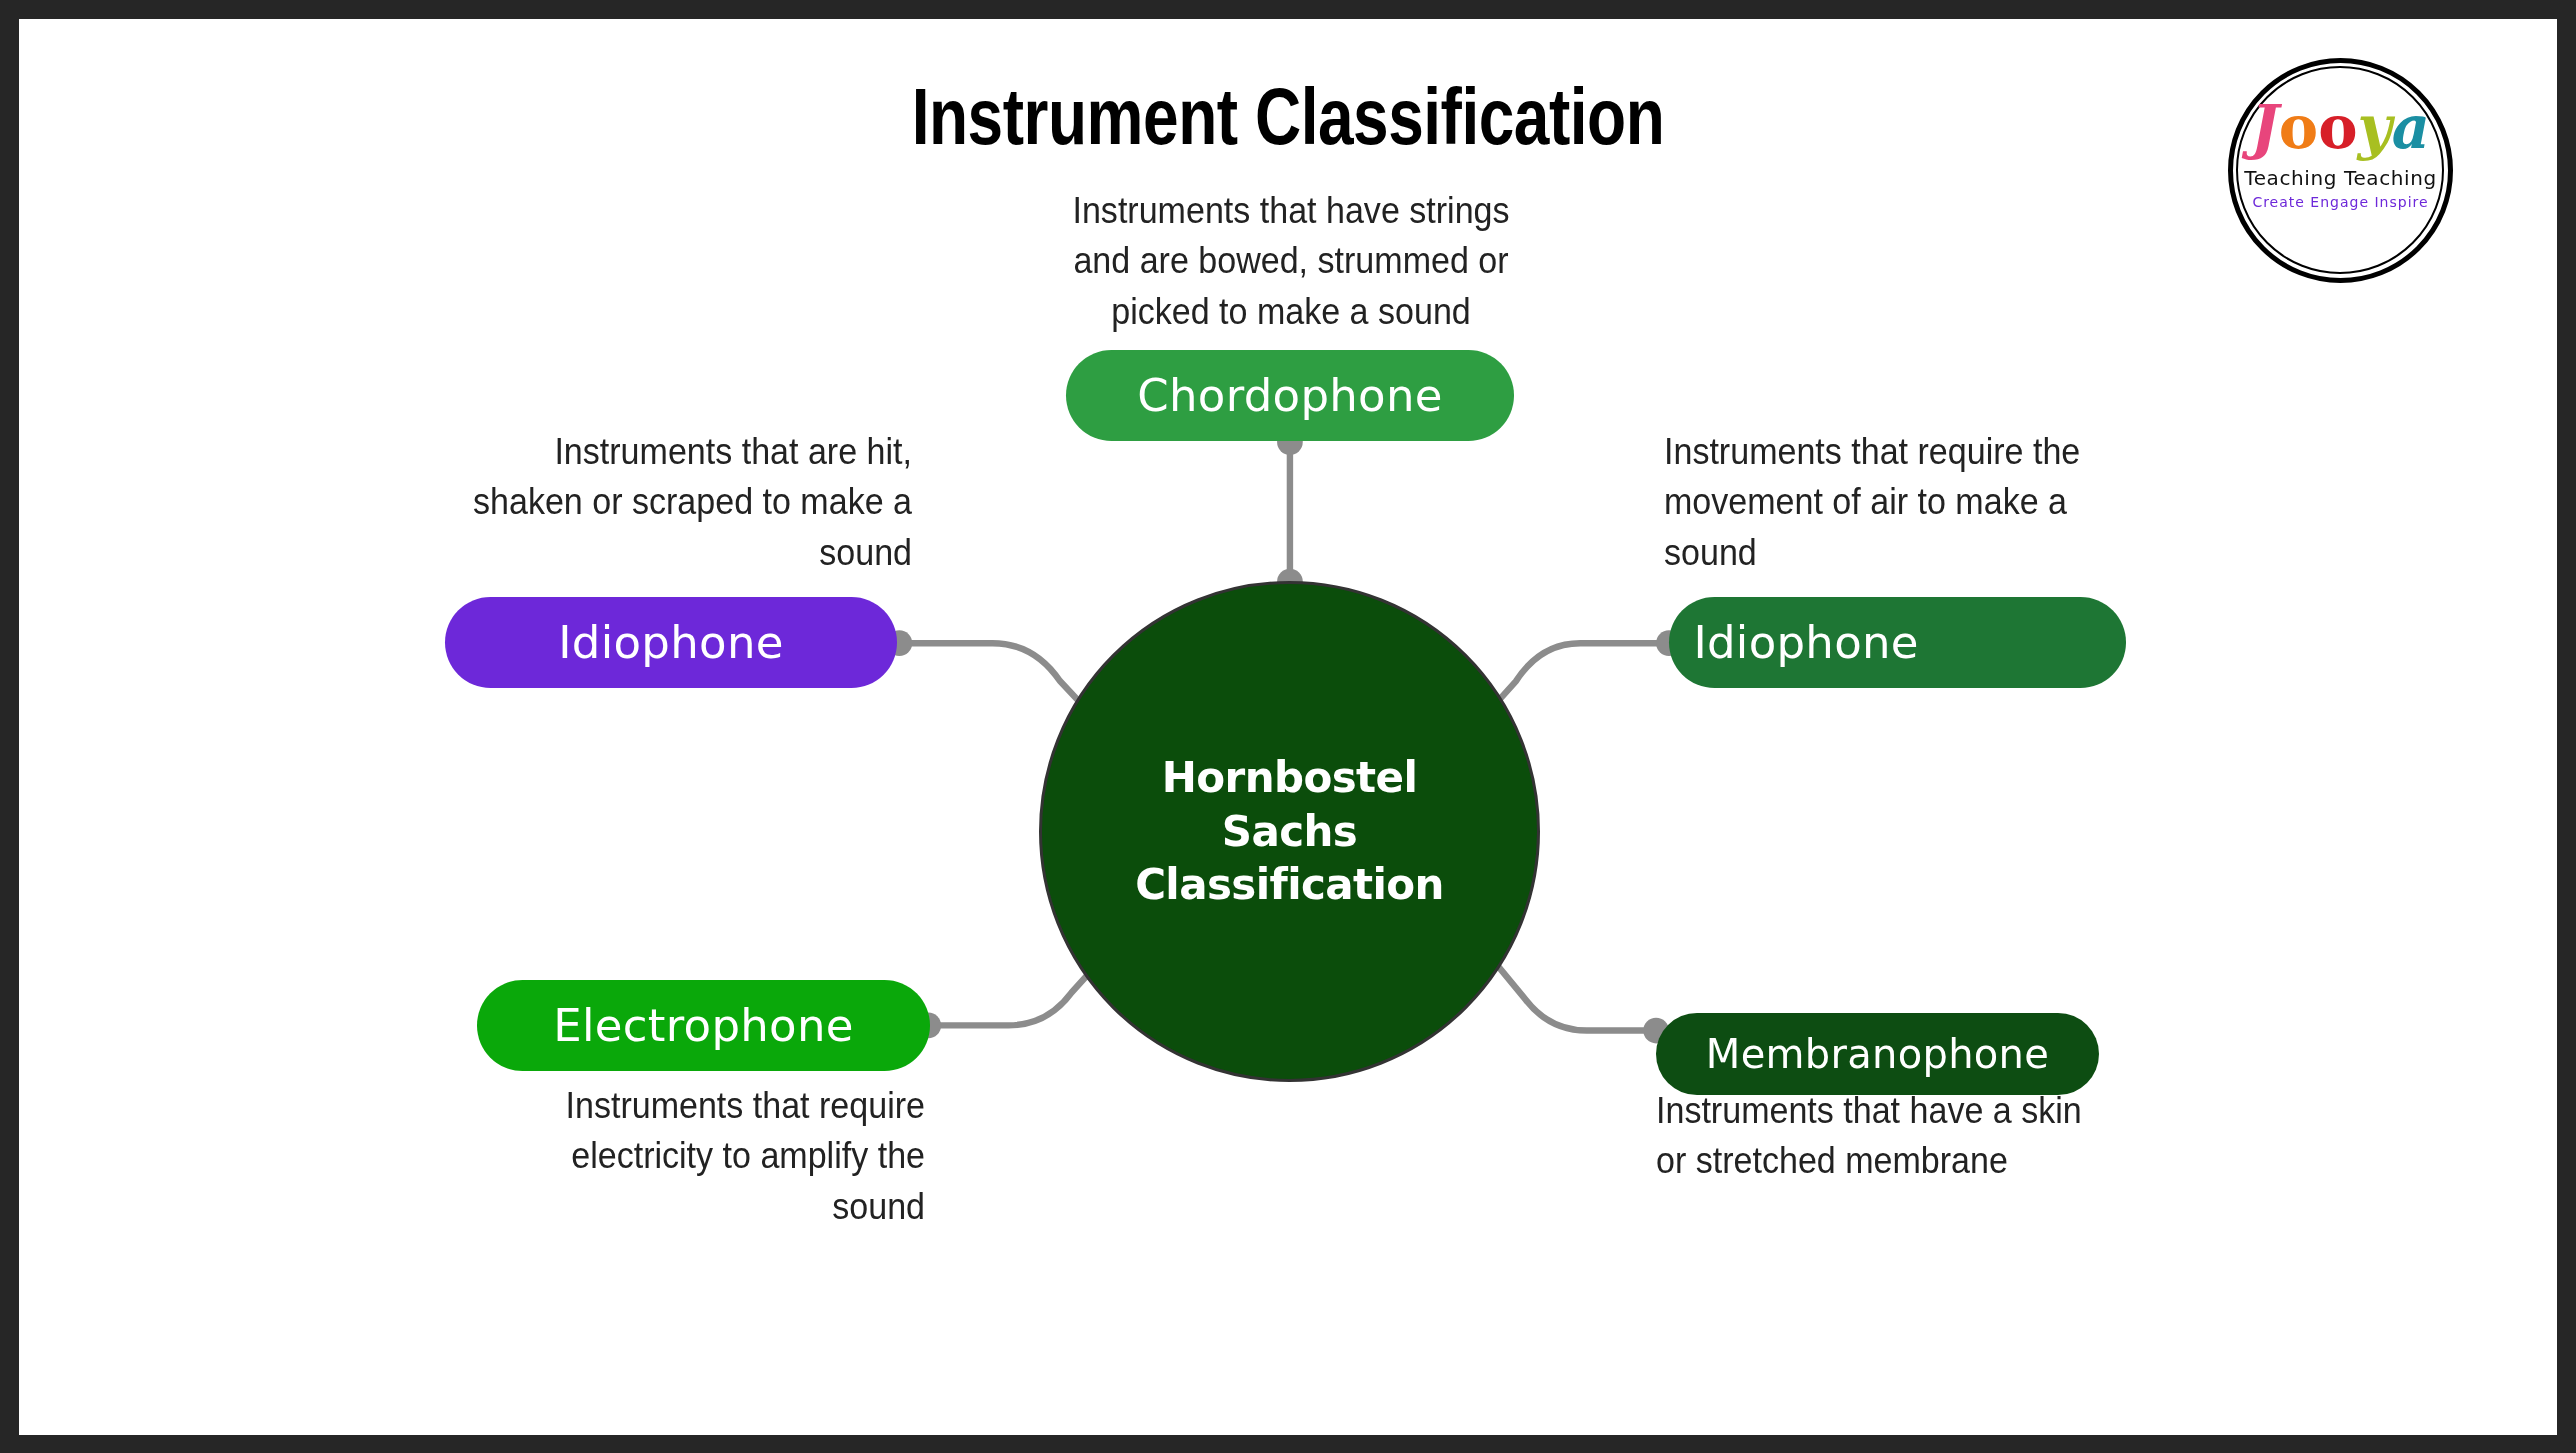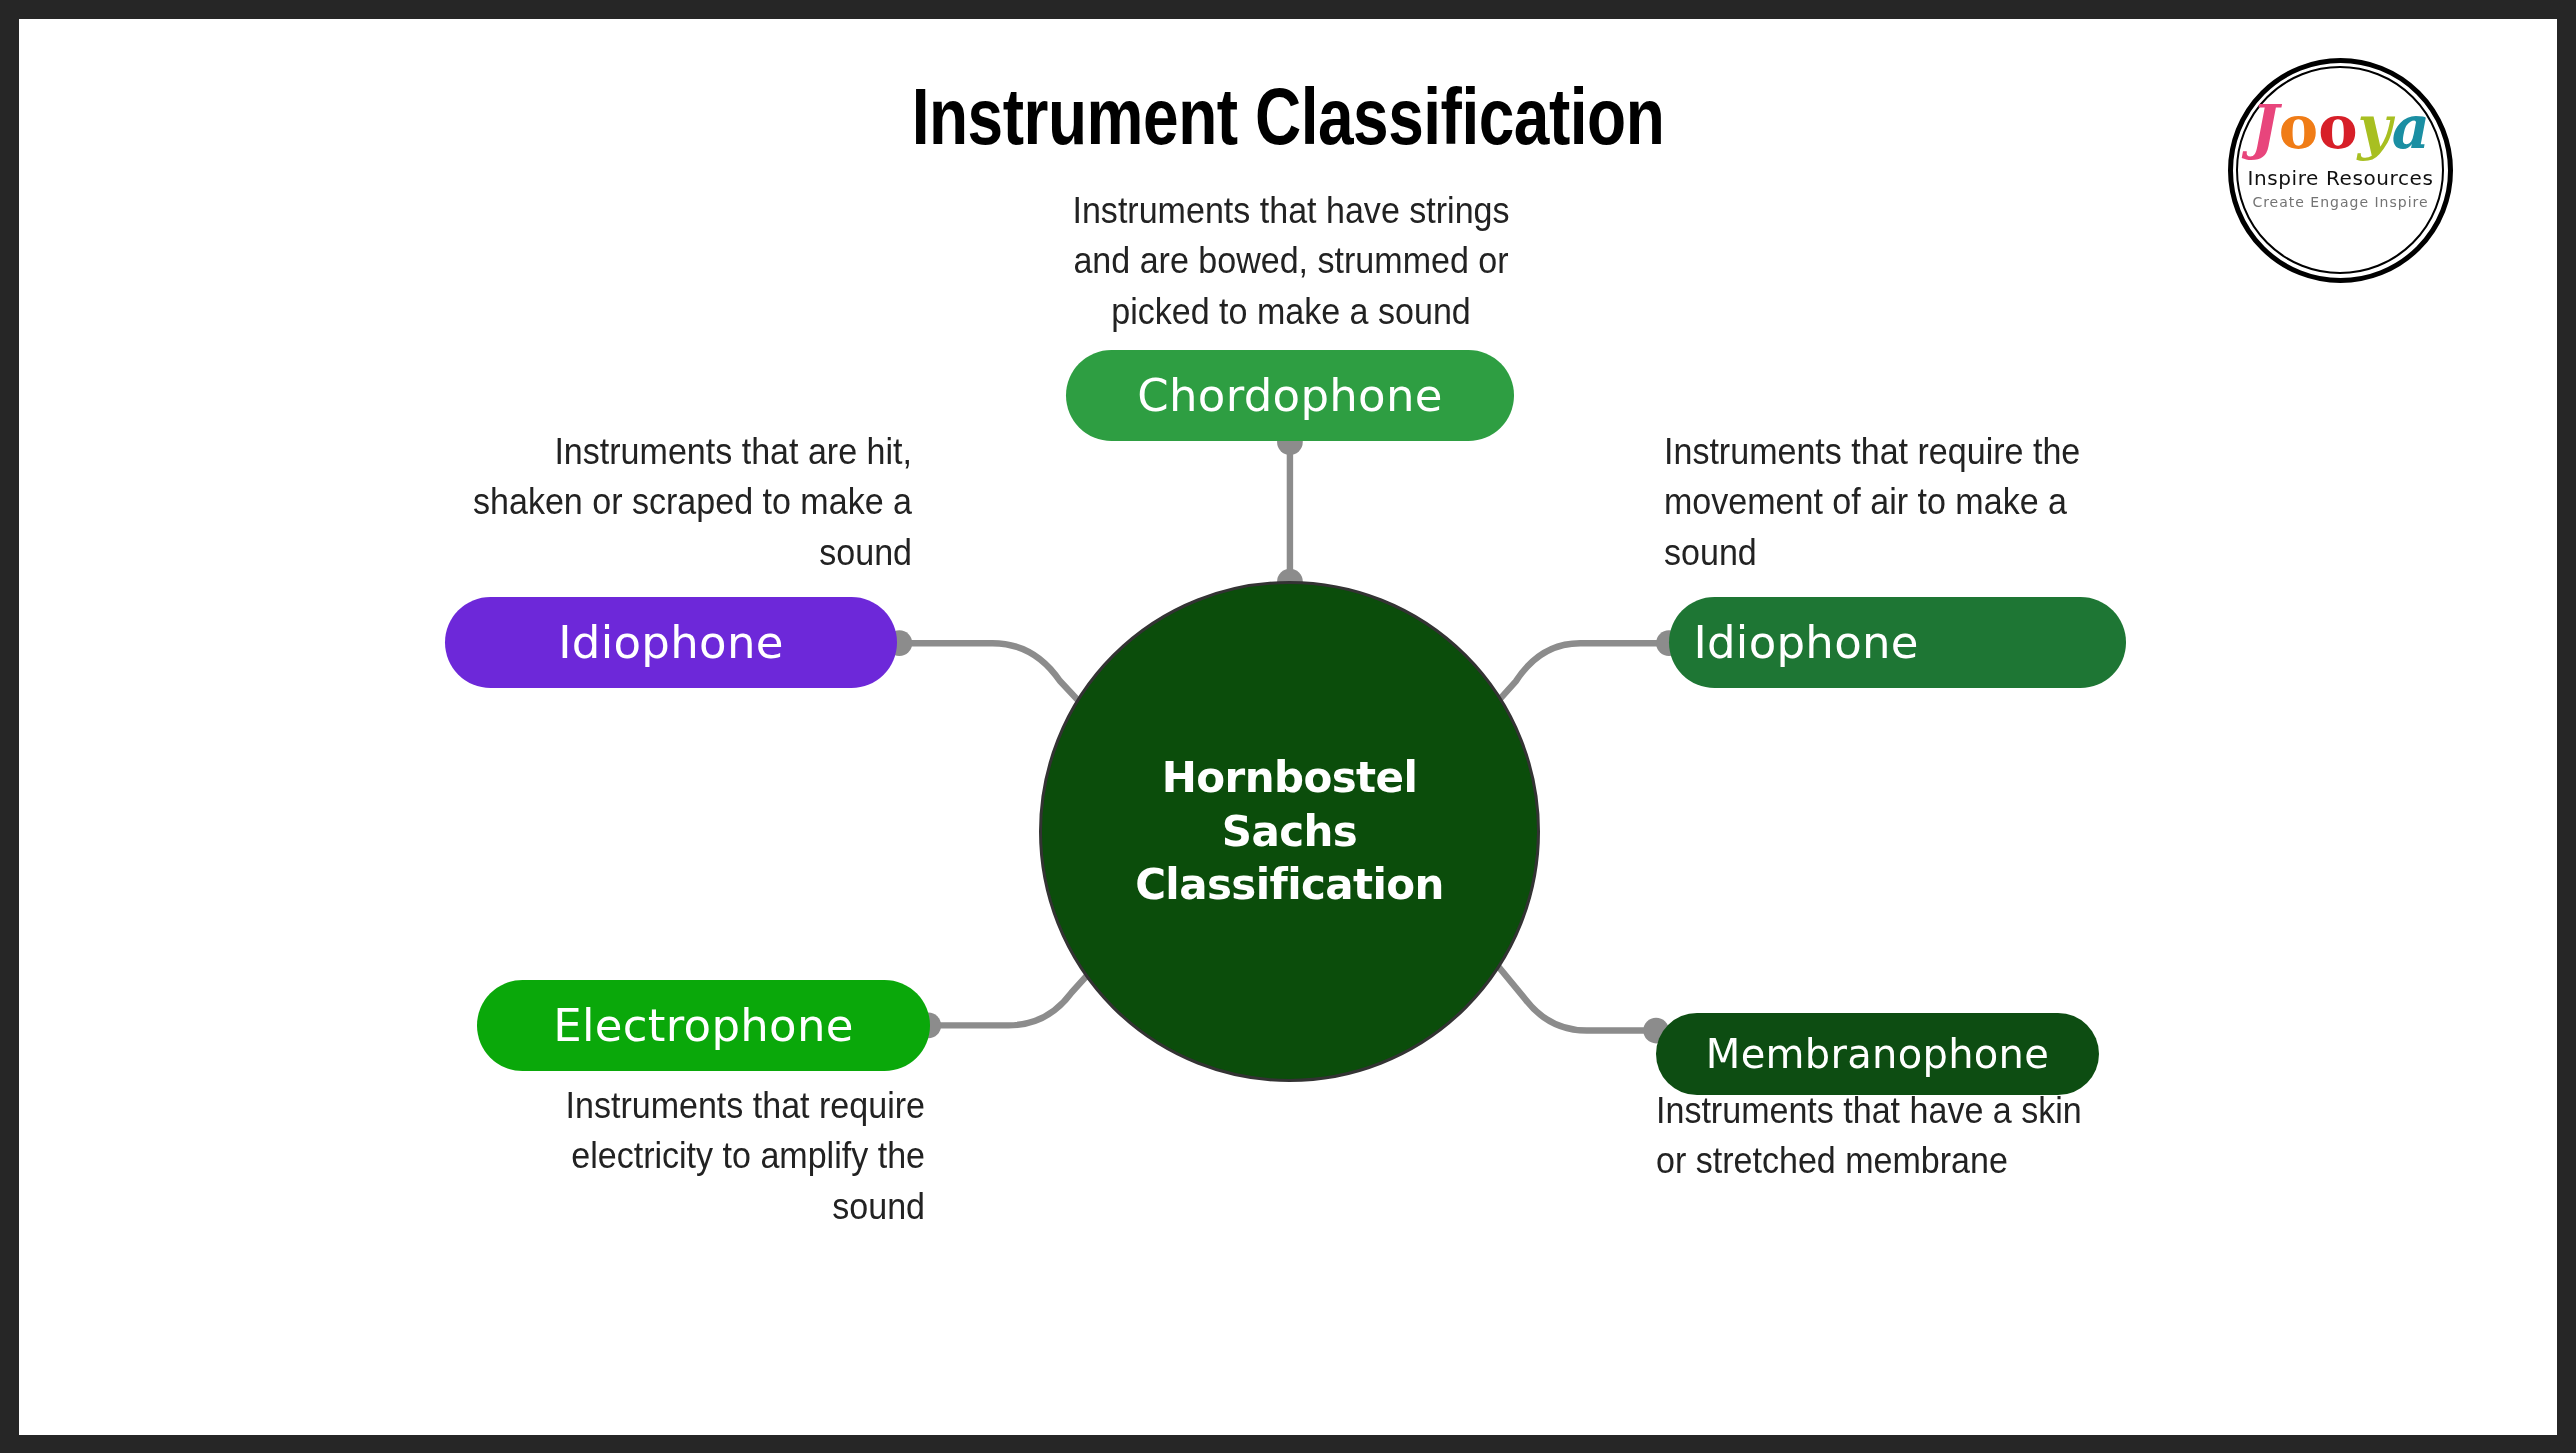--- a/index.html
+++ b/index.html
@@ -98,21 +98,21 @@
     white-space: nowrap;
   }
   #logo .tagline2 {
     position: absolute;
     left: 0; top: 136px;
     width: 225px;
     text-align: center;
     font-family: "DejaVu Sans", sans-serif;
     font-size: 14px;
     letter-spacing: 1px;
-    color: #737373;
+    color: #6d28d9;
     white-space: nowrap;
   }
   
   #connectors {
     position: absolute;
     left: 0; top: 0;
     width: 2576px; height: 1454px;
     pointer-events: none;
   }
   
@@ -226,21 +226,21 @@
   <div id="frame"></div>
 
   <div id="title">Instrument Classification</div>
 
   <div id="logo">
     <div class="ring-outer"></div>
     <div class="ring-inner"></div>
     <div class="wordmark">
       <span class="l-j">J</span><span class="l-o1">o</span><span class="l-o2">o</span><span class="l-y">y</span><span class="l-a">a</span>
     </div>
-    <div class="tagline1">Inspire Resources</div>
+    <div class="tagline1">Teaching Teaching</div>
     <div class="tagline2">Create  Engage  Inspire</div>
   </div>
 
   <svg id="connectors" viewBox="0 0 4010 2263" width="2576" height="1454" xmlns="http://www.w3.org/2000/svg">
     <g fill="none" stroke="#8c8c8c" stroke-width="10" stroke-linecap="round">
 
       <path d="M 2008 688 L 2008 905"></path>
 
       <path d="M 1400 1001 L 1545 1001 Q 1610 1001 1650 1060 L 1723 1138"></path>
 

